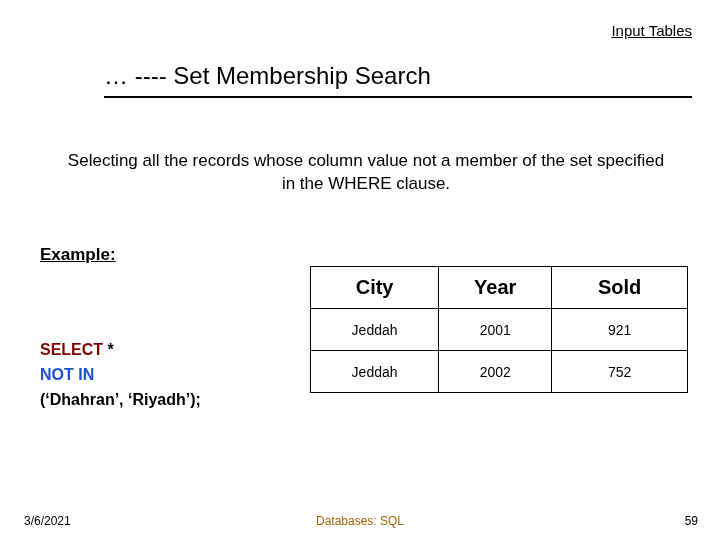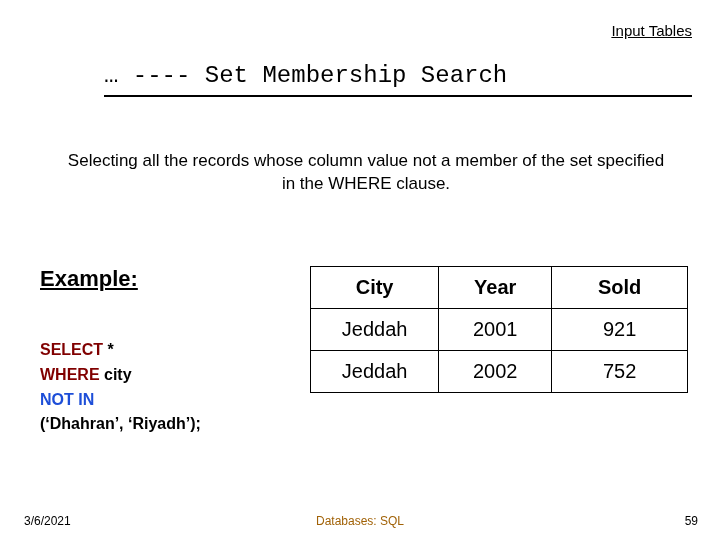--- a/index.html
+++ b/index.html
@@ -5,49 +5,48 @@
   * { box-sizing: border-box; margin: 0; padding: 0; }
   html, body { width: 720px; height: 540px; font-family: Verdana, Arial, sans-serif; background: #fff; color: #000; }
   .slide { position: relative; width: 720px; height: 540px; }
   .input-tables {
     position: absolute; top: 22px; right: 28px;
     font-size: 15px; text-decoration: underline; color: #000;
     font-family: "Comic Sans MS", cursive, sans-serif;
   }
   .title-row {
     position: absolute; top: 62px; left: 104px; right: 28px;
-    border-bottom: 2px solid #000; padding-bottom: 6px; font-family: Liberation Mono, monospace;
+    border-bottom: 2px solid #000; padding-bottom: 6px;
   }
   .title-text { font-size: 24px; font-weight: 400; }
   .body-text {
     position: absolute; top: 150px; left: 60px; right: 48px;
     font-size: 17px; line-height: 1.35; text-align: center;
   }
   .example-label {
     position: absolute; top: 245px; left: 40px;
-    font-size: 22px; font-weight: bold; text-decoration: underline;
+    font-size: 17px; font-weight: bold; text-decoration: underline;
     font-family: "Comic Sans MS", cursive, sans-serif;
-    margin-top: 21px;
   }
   .sql-block {
     position: absolute; top: 298px; left: 40px;
     font-size: 16px; line-height: 1.55;
     font-family: "Comic Sans MS", cursive, sans-serif;
     font-weight: bold;
     margin-top: 40px;
   }
   .sql-block .kw { color: #800000; }
   .sql-block .kw-notin { color: #1d4ed8; }
   .table-wrap {
     position: absolute; top: 266px; left: 310px; width: 378px;
   }
   table { border-collapse: collapse; width: 100%; }
   th, td { border: 1px solid #000; text-align: center; height: 42px; }
   th { font-size: 20px; font-weight: bold; }
-  td { font-size: 20px; }
+  td { font-size: 14px; }
   col.c1 { width: 34%; }
   col.c2 { width: 30%; }
   col.c3 { width: 36%; }
   .footer-date {
     position: absolute; bottom: 12px; left: 24px;
     font-size: 12px; color: #000;
   }
   .footer-center {
     position: absolute; bottom: 12px; left: 50%; transform: translateX(-50%);
     font-size: 12px; color: #a16207;
@@ -68,23 +67,20 @@
     <span class="title-text">… ---- Set Membership Search</span>
   </div>
 
   <div class="body-text">Selecting all the records whose column value not a member of the set specified in the WHERE clause.</div>
 
   <div class="example-label">Example:</div>
 
   <div class="sql-block">
     <div>
       <span class="kw">SELECT</span><span> *</span>
-    </div>
-    <div>
-      <span class="kw">WHERE</span><span> city</span>
     </div>
     <div>
       <span class="kw-notin">NOT IN</span>
     </div>
     <div>(‘Dhahran’, ‘Riyadh’);</div>
   </div>
 
   <div class="table-wrap">
     <table>
       <colgroup>

